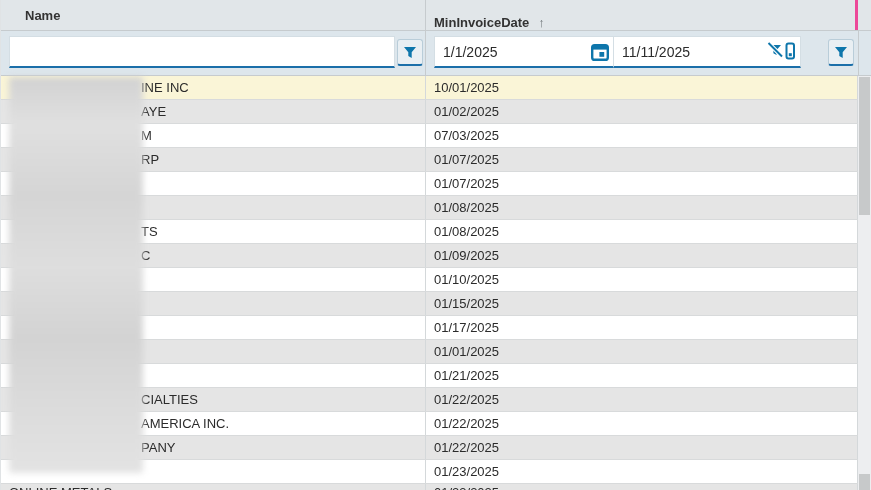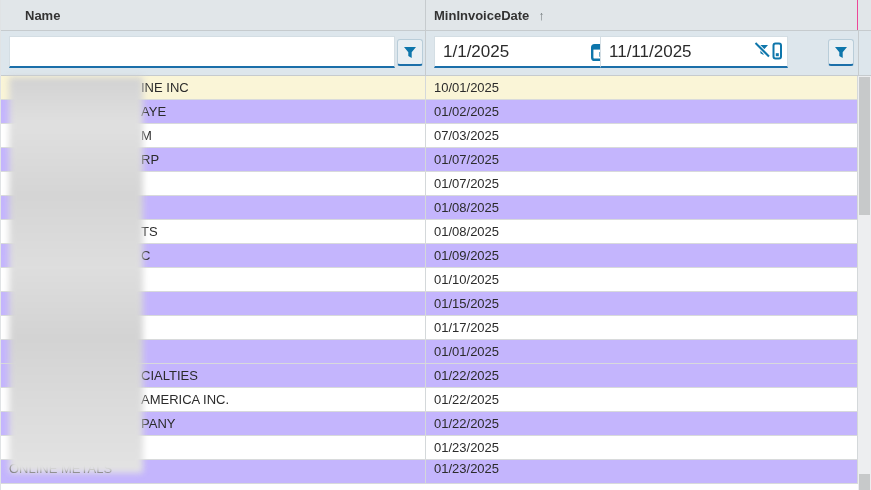--- a/index.html
+++ b/index.html
@@ -6,40 +6,40 @@
   *{box-sizing:border-box;}
   .grid{
     position:relative;width:871px;height:490px;overflow:hidden;
     font-family:"Liberation Sans",sans-serif;color:#2b2b2b;background:#fff;
     border-left:1px solid #e0e3e5;
   }
   
   .hdr{position:relative;display:flex;height:31px;background:#e1e6e9;border-bottom:1px solid #c6cbce;}
   .hcell{display:flex;align-items:center;padding:0 8px;font-size:13px;font-weight:bold;color:#333;}
   .hcell.name{width:425px;border-right:1px solid #c6cbce;padding-left:24px;}
-  .hcell.date{width:432px;border-right:1px solid #ec4899;}
+  .hcell.date{width:432px;border-right:3px solid #ec4899;align-items:flex-end;}
   .hfill{flex:1;}
   .sort{font-weight:normal;color:#6f7679;margin-left:9px;font-size:13px;}
   
   .frow{position:relative;height:45px;background:#dde6ec;border-bottom:1px solid #c6cbce;}
   .frow .vline{position:absolute;top:0;bottom:0;width:1px;background:#c6cbce;}
   .editor{position:absolute;top:5px;height:32px;background:#fff;border:1px solid #d4dee4;border-bottom:2px solid #1b6fa9;display:flex;align-items:center;}
-  .editor input{flex:1;min-width:0;border:none;outline:none;background:transparent;font-family:"Liberation Sans",sans-serif;font-size:17px;color:#2b2b2b;padding:0 4px 0 8px;}
+  .editor input{flex:1;min-width:0;border:none;outline:none;background:transparent;font-family:"Liberation Sans",sans-serif;font-size:14px;color:#2b2b2b;padding:0 4px 0 8px;}
   .ed-name{left:8px;width:386px;}
   .ed-from{left:433px;width:180px;}
-  .ed-to{left:599px;width:188px;}
+  .ed-to{left:612px;width:188px;}
   .icon-btn{flex:0 0 auto;display:flex;align-items:center;justify-content:center;height:100%;padding:0 3px;cursor:pointer;background:transparent;border:none;}
   .dash{position:absolute;left:615px;top:5px;width:16px;height:32px;line-height:32px;text-align:center;font-size:13px;color:#2b2b2b;}
   .fbtn{position:absolute;top:8px;width:26px;height:27px;background:#e9eff3;border:1px solid #b9cdd9;border-bottom:2px solid #1b6fa9;border-radius:3px;display:flex;align-items:center;justify-content:center;cursor:pointer;padding:0;}
   .fbtn.b1{left:396px;}
   .fbtn.b2{left:827px;}
   
   .rows{position:relative;}
   .row{display:flex;height:24px;background:#fff;border-bottom:1px solid #d8dadb;}
-  .row.alt{background:#c4b5fd;}
+  .row.alt{background:#e5e5e5;}
   .row.selected{background:#faf5d7;}
   .cell{display:flex;align-items:center;font-size:13px;white-space:nowrap;overflow:hidden;}
   .name-cell{width:425px;padding-left:8px;border-right:1px solid #d4d8da;}
   .date-cell{width:432px;padding-left:8px;border-right:1px solid #d4d8da;}
   .fragment{padding-left:132px;}
   .full-name{padding-left:0;}
   .row.partial .cell{align-items:flex-start;padding-top:1px;}
   
   .redact{
     position:absolute;left:8px;top:77px;width:134px;height:396px;z-index:2;
@@ -187,20 +187,26 @@
           <span class="fragment"></span>
         </div>
         <div class="cell date-cell">01/17/2025</div>
       </div>
       <div class="row alt">
         <div class="cell name-cell">
           <span class="fragment"></span>
         </div>
         <div class="cell date-cell">01/01/2025</div>
       </div>
+      <div class="row">
+        <div class="cell name-cell">
+          <span class="fragment"></span>
+        </div>
+        <div class="cell date-cell">01/21/2025</div>
+      </div>
       <div class="row alt">
         <div class="cell name-cell">
           <span class="fragment">CIALTIES</span>
         </div>
         <div class="cell date-cell">01/22/2025</div>
       </div>
       <div class="row">
         <div class="cell name-cell">
           <span class="fragment">AMERICA INC.</span>
         </div>

